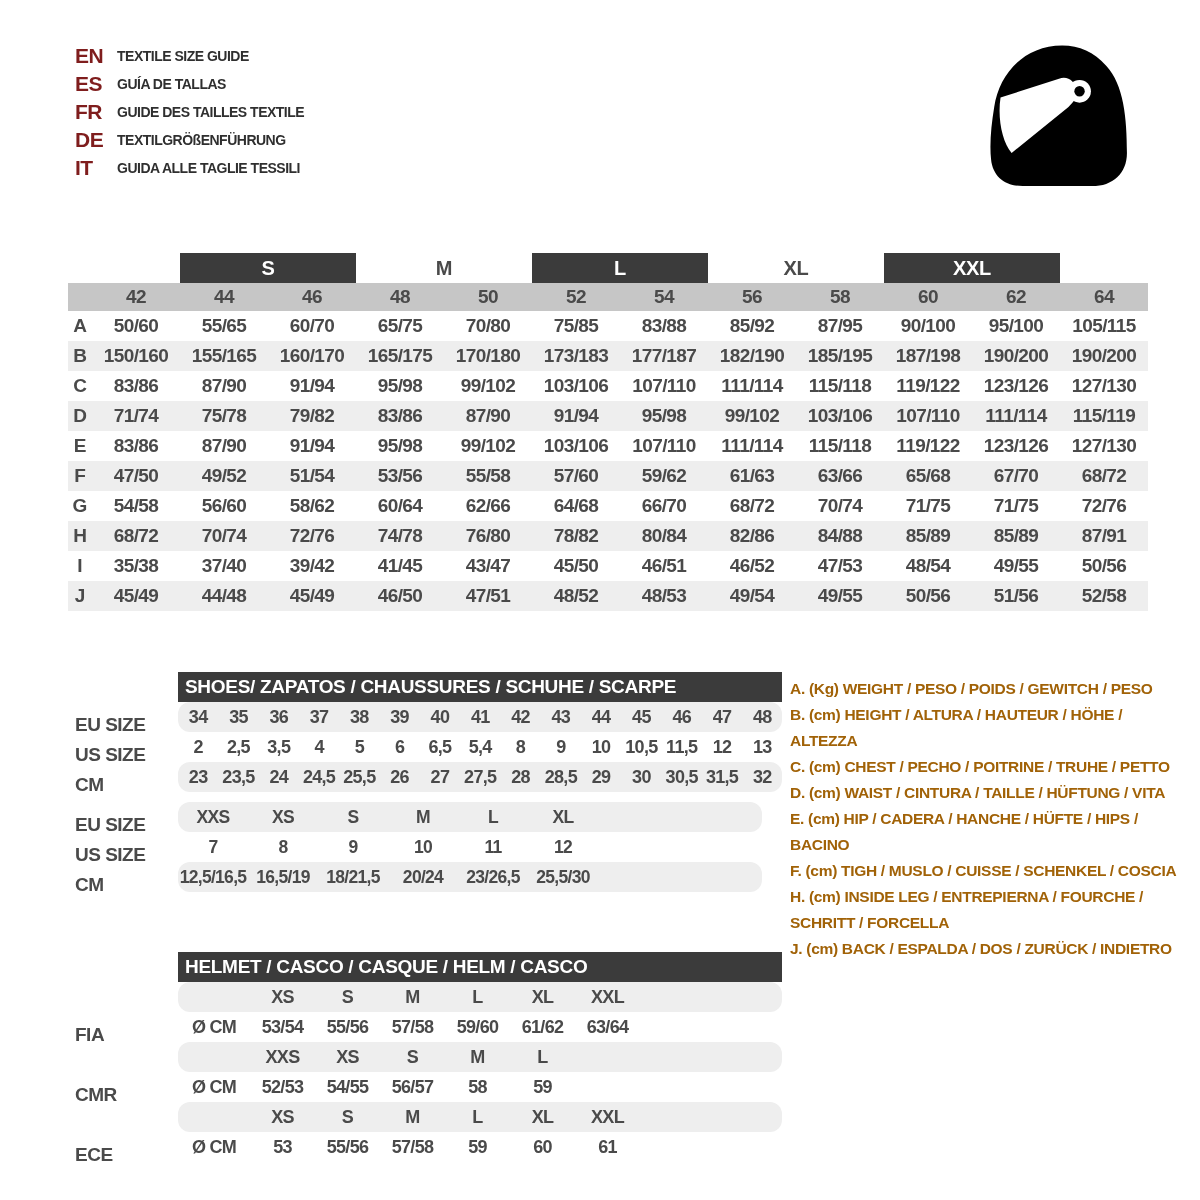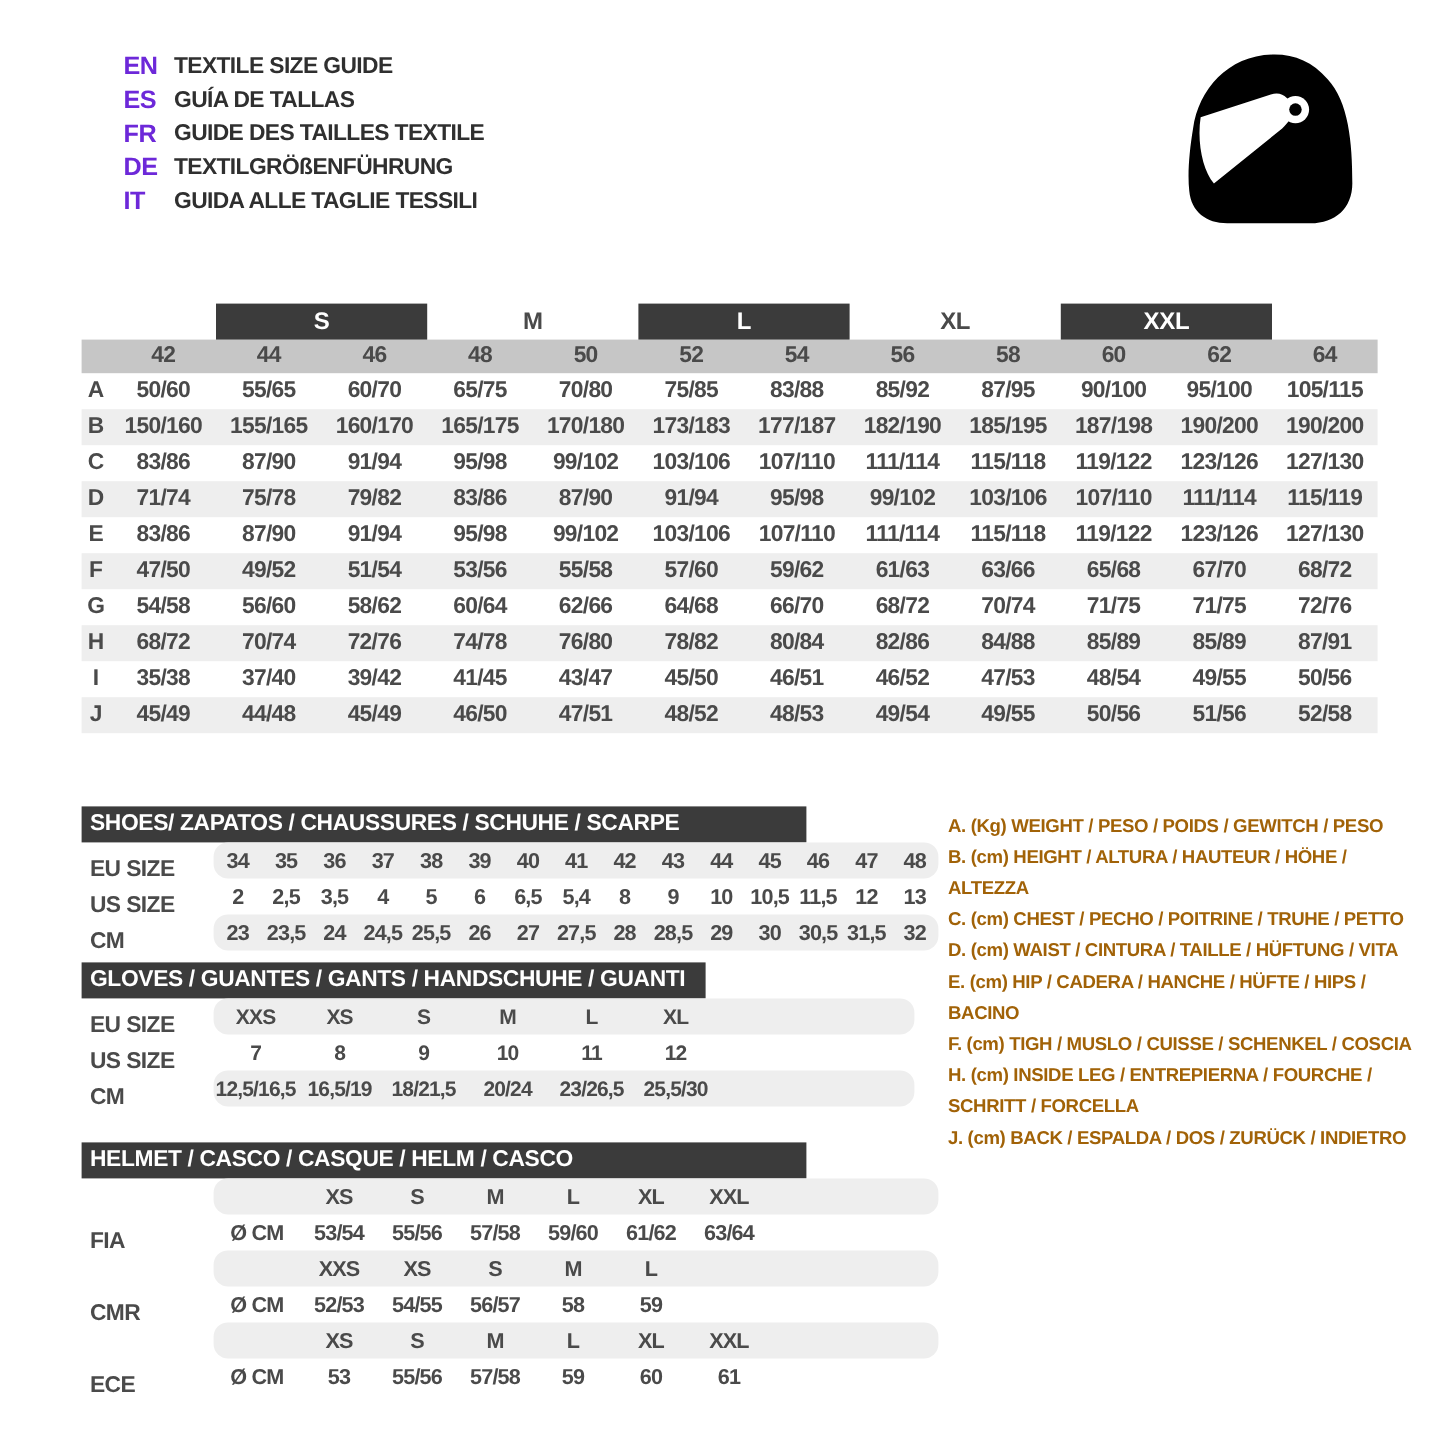--- a/index.html
+++ b/index.html
@@ -2,41 +2,41 @@
 <html><head>
 <meta charset="utf-8">
 <style>
   html,body{margin:0;padding:0;background:#fff;}
   .page{position:relative;width:1200px;height:1200px;background:#fff;overflow:hidden;
         font-family:"Liberation Sans",sans-serif;font-weight:bold;color:#4a4a4a;}
 
   
   .lang-header{position:absolute;left:75px;top:42px;}
   .lang-row{display:flex;height:28px;align-items:center;}
-  .lang-code{width:42px;font-size:21px;letter-spacing:-0.5px;color:#6d28d9;margin-left:28px;}
-  .lang-label{font-size:19px;letter-spacing:-0.5px;color:#2f2f2f;white-space:nowrap;}
+  .lang-code{width:42px;font-size:21px;letter-spacing:-0.5px;color:#7f1d1d;}
+  .lang-label{font-size:14px;letter-spacing:-0.5px;color:#2f2f2f;white-space:nowrap;}
 
   
   .helmet-icon{position:absolute;left:980px;top:36px;}
 
   
   .textile{position:absolute;left:68px;top:253px;}
   .tt-row{display:grid;grid-template-columns:24px repeat(12,88px);}
   .tt-headrow{height:30px;}
   .tt-group{display:flex;align-items:center;justify-content:center;font-size:20px;letter-spacing:-0.3px;color:#4a4a4a;}
   .tt-group.boxed{background:#3b3b3b;color:#ffffff;}
   .tt-numrow{height:28px;background:#c6c6c6;}
   .tt-datarow{height:30px;}
   .tt-datarow.striped{background:#eeeeee;}
   .tt-cell{display:flex;align-items:center;justify-content:center;font-size:19px;letter-spacing:-0.6px;white-space:nowrap;}
   .tt-letter{display:flex;align-items:center;justify-content:center;font-size:19px;}
 
   
   .section{position:absolute;left:68px;}
-  .sec-title{height:30px;background:#3b3b3b;color:#fff;font-size:19px;
+  .sec-title{margin-left:110px;height:30px;background:#3b3b3b;color:#fff;font-size:19px;
              display:flex;align-items:center;padding-left:7px;letter-spacing:-0.3px;white-space:nowrap;box-sizing:border-box;}
   .sec-row{display:flex;height:30px;}
   .sec-label{width:110px;display:flex;align-items:center;padding-left:7px;font-size:19px;letter-spacing:-0.5px;box-sizing:border-box;margin-top:16px;}
   .sec-table{display:grid;align-content:stretch;border-radius:12px;}
   .striped-bg{background:#eeeeee;}
   .sec-cell{display:flex;align-items:center;justify-content:center;font-size:18px;letter-spacing:-0.7px;white-space:nowrap;}
   .shoes-grid{grid-template-columns:repeat(15,40.3px);width:604px;}
   .gloves-grid{grid-template-columns:repeat(6,70px);width:584px;}
   .helmet-grid{grid-template-columns:72px repeat(6,65px);width:604px;}
   .gloves-grid .sec-cell{font-size:17.5px;}
@@ -315,21 +315,20 @@
           <div class="sec-cell">29</div>
           <div class="sec-cell">30</div>
           <div class="sec-cell">30,5</div>
           <div class="sec-cell">31,5</div>
           <div class="sec-cell">32</div>
         </div>
       </div>
     </div>
 
   <div class="section" style="top:802px">
-    <div class="sec-title" style="width:520px">GLOVES / GUANTES / GANTS / HANDSCHUHE / GUANTI</div>
   <div class="sec-row">
         <div class="sec-label">EU SIZE</div>
         <div class="sec-table gloves-grid striped-bg">
           <div class="sec-cell">XXS</div>
           <div class="sec-cell">XS</div>
           <div class="sec-cell">S</div>
           <div class="sec-cell">M</div>
           <div class="sec-cell">L</div>
           <div class="sec-cell">XL</div>
         </div>

